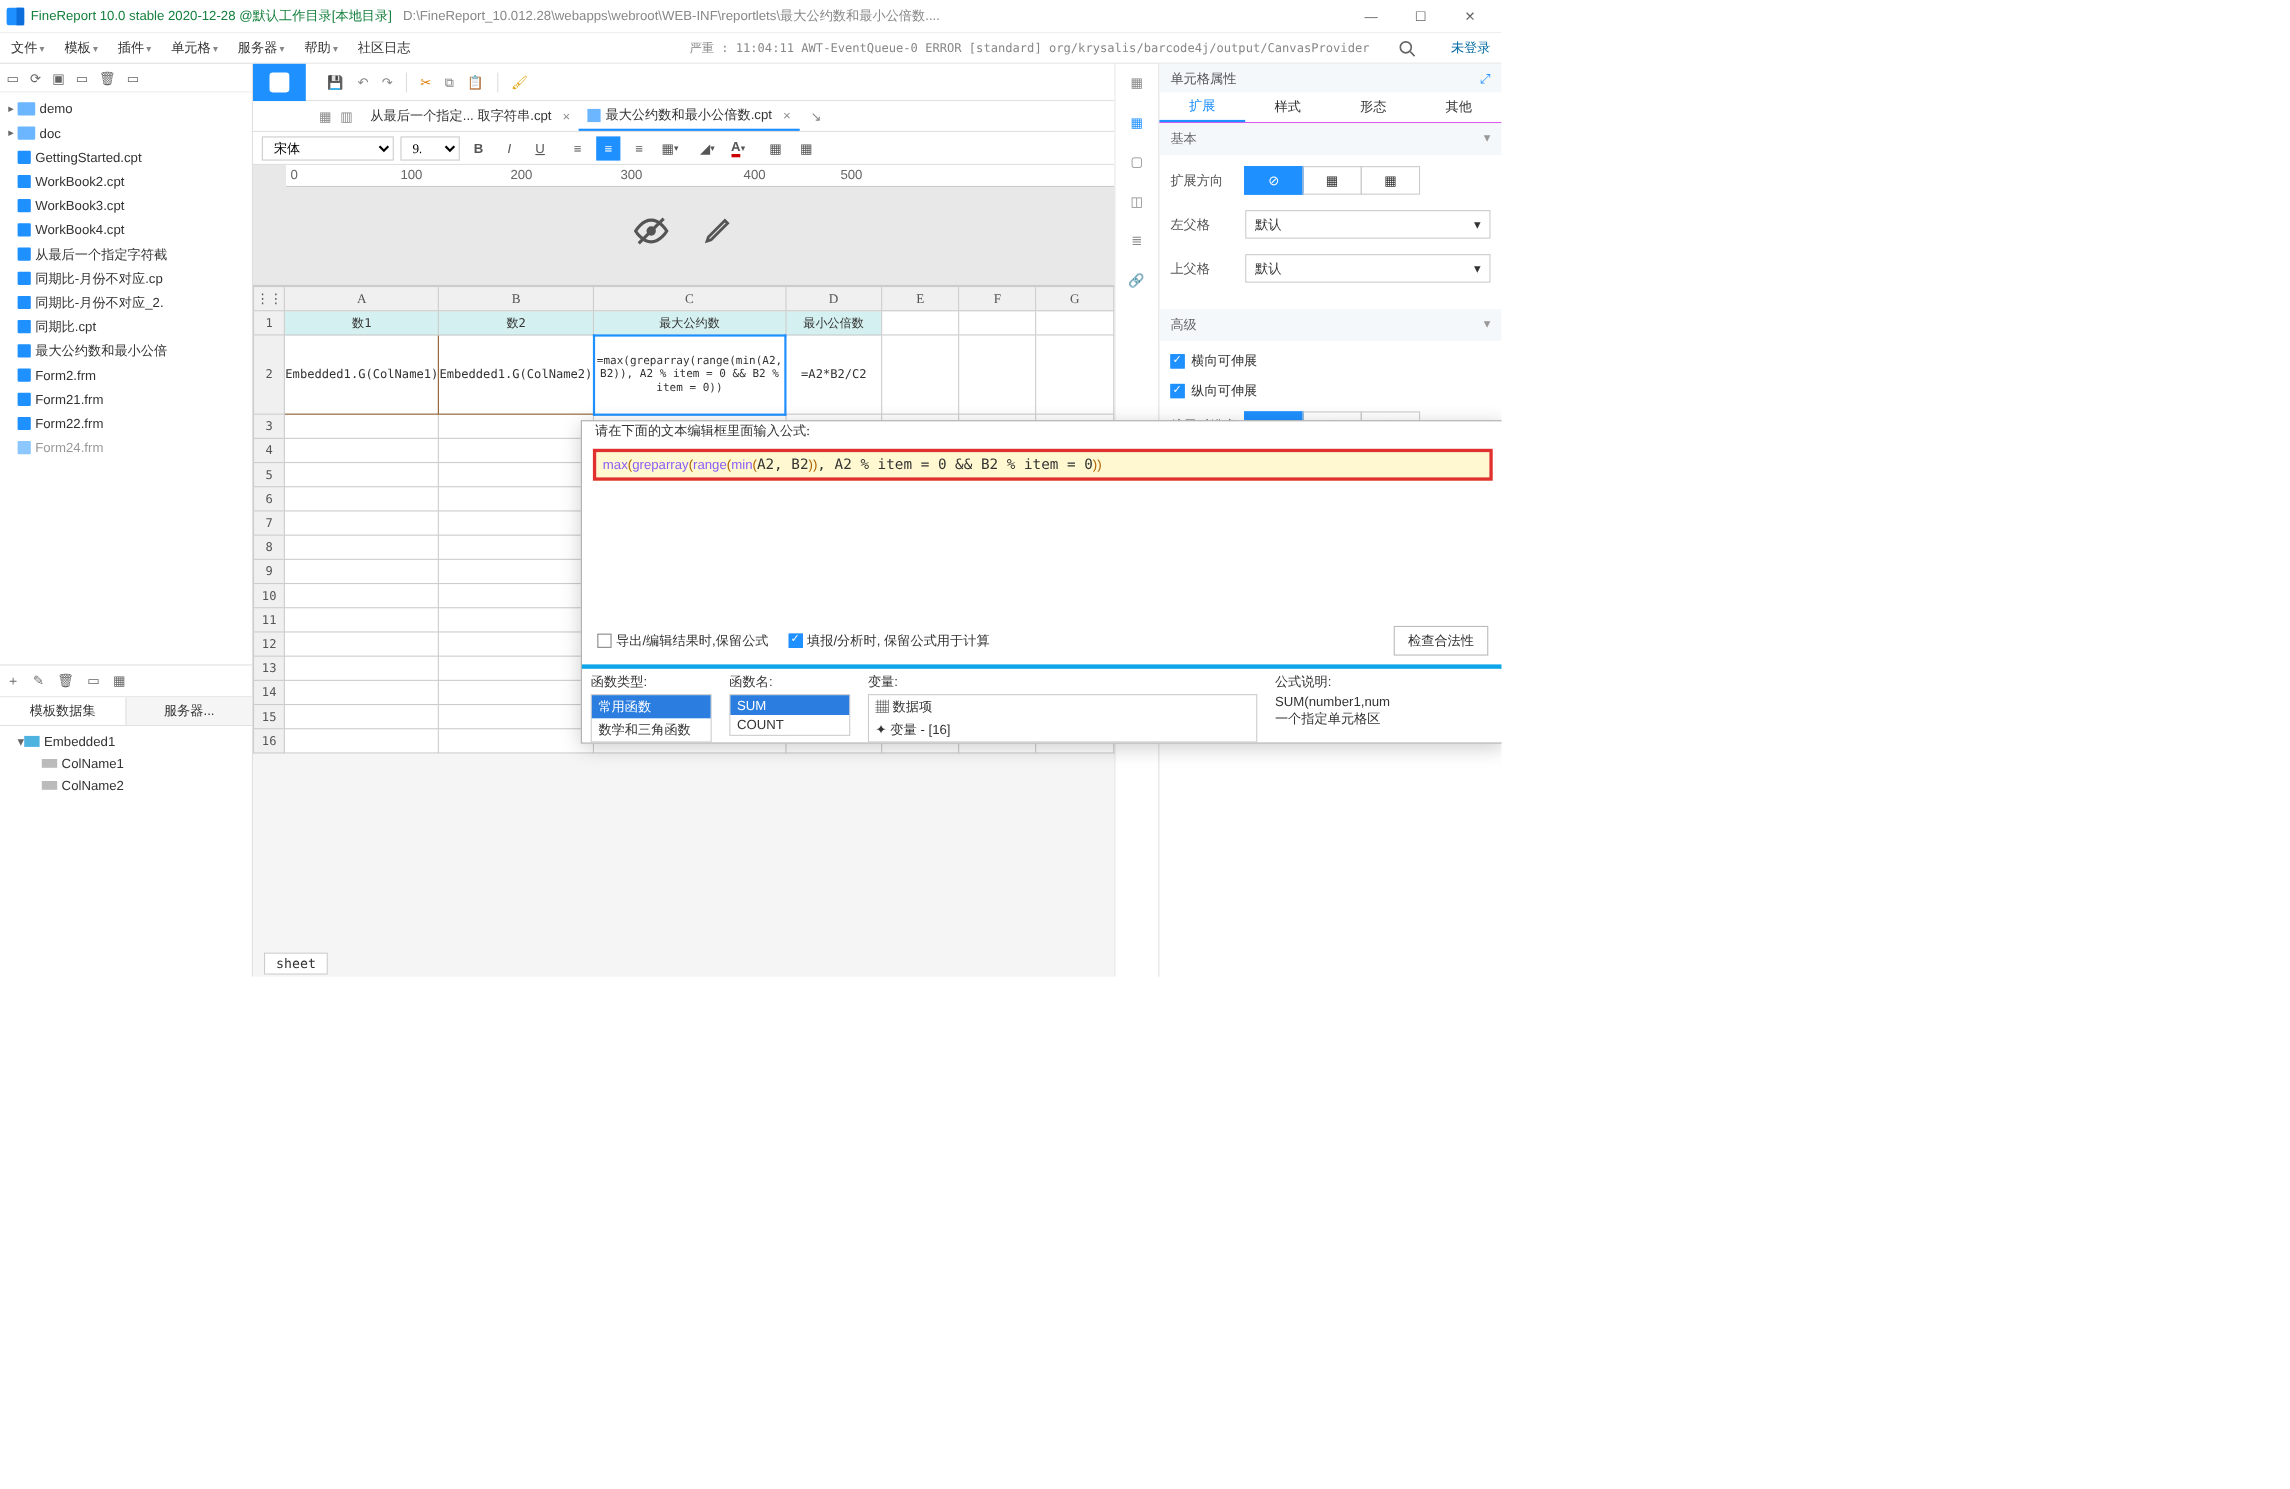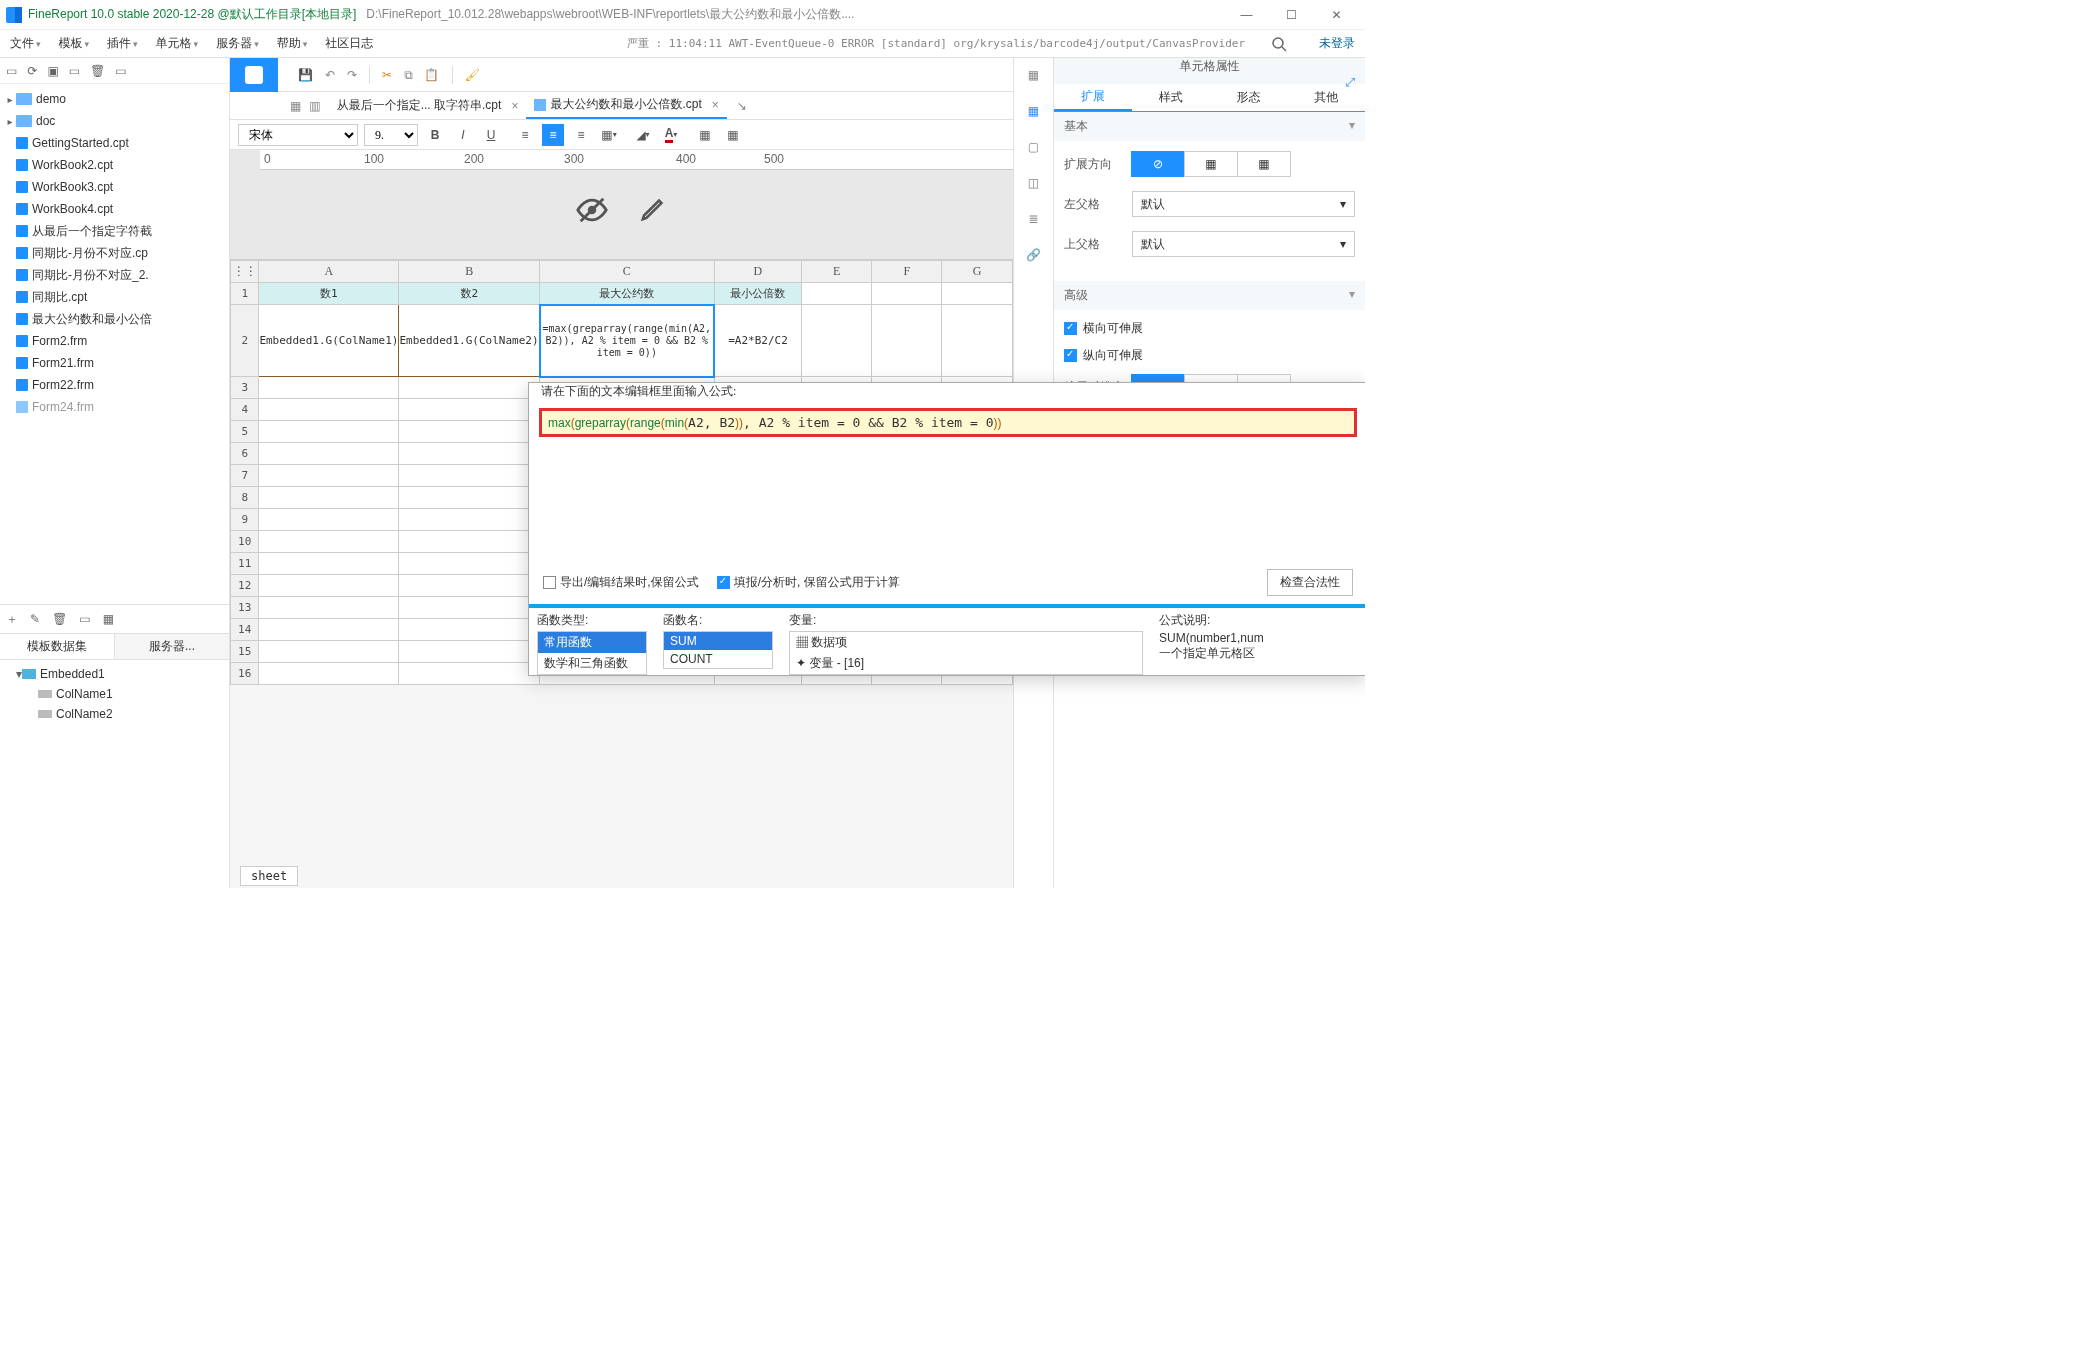--- a/index.html
+++ b/index.html
@@ -64,40 +64,40 @@
 .grid tr.hdr td.cell { background:#d5f0f0; }
 .grid tr.r2 td.cell { height:72px; }
 .grid td.selC { border:2px solid #1e90ff; }
 .grid tr.r2 td.cellA, .grid tr.r2 td.cellB { border:1px solid #8b5a2b;margin-left:24px; }
 .sheet-tab { position:absolute; left:10px; bottom:2px; display:flex; align-items:center; }
 .sheet-tab .sht { padding:2px 10px; background:#fff; border:1px solid #ccc; font-family:"SimSun",monospace; }
 .formula-dialog { position:absolute; left:298px; top:324px; width:840px; background:#fff; border:1px solid #aaa; z-index:50; box-shadow:0 4px 18px rgba(0,0,0,.2); }
 .formula-dialog .dtitle { padding:8px 12px; color:#333; }
 .formula-dialog .dhint { padding:0 12px 6px; color:#333; font-family:"SimSun"; }
 .formula-input { margin:2px 10px; border:3px solid #e03030; background:#fff8d0; padding:4px 6px; font-family:Consolas,"SimSun",monospace; font-size:13px; }
-.kw-blue { color:#15803d; }
+.kw-blue { color:#8b5cf6; }
 .kw-punc { color:#b06000; }
 .formula-body { height:122px; }
 .formula-opts { display:flex; padding:8px 14px; align-items:center; gap:18px; }
 .formula-opts label { display:flex; align-items:center; gap:4px; }
 .chk { width:13px; height:13px; border:1px solid #888; background:#fff; display:inline-block; }
 .chk.on { background:#1e90ff; border-color:#1e90ff; position:relative; }
 .chk.on::after { content:"✓"; color:#fff; font-size:10px; position:absolute; left:1px; top:-2px; }
 .formula-opts .valbtn { margin-left:auto; border:1px solid #bbb; padding:4px 12px; background:#fff; }
 .func-panel { display:flex; border-top:4px solid #0ea5e9; }
 .func-col { padding:4px 8px 0; font-family:"SimSun",monospace; }
 .func-col .lbl { margin-bottom:2px; }
 .func-list { border:1px solid #ccc; }
 .func-list .opt { padding:2px 6px; }
 .func-list .opt.sel { background:#2b7de0; color:#fff; }
 .sidetools { width:40px; background:#fff; border-left:1px solid #e0e0e0; display:flex; flex-direction:column; align-items:center; padding-top:6px; gap:14px; color:#888; }
 .sidetools .st { width:22px; height:22px; display:flex; align-items:center; justify-content:center; }
 .sidetools .st.active { color:#1e90ff; }
 .rightcol { width:312px; background:#fff; border-left:1px solid #e0e0e0; }
-.rhdr { height:26px; display:flex; align-items:center; padding:0 10px; background:#f5f8fb; color:#555;flex-direction:column; }
+.rhdr { height:26px; display:flex; align-items:center; padding:0 10px; background:#f5f8fb; color:#555; }
 .rhdr .exp { margin-left:auto; color:#1e90ff; }
 .rtabs { height:28px; display:flex; border-bottom:1px solid #d946ef; }
 .rtab { flex:1; display:flex; align-items:center; justify-content:center; }
 .rtab.active { color:#1e90ff; border-bottom:2px solid #1e90ff; }
 .rsec { padding:6px 10px; background:#f5f8fb; color:#666; display:flex; }
 .rsec .chev { margin-left:auto; color:#999; }
 .rbody { padding:10px; }
 .rrow { display:flex; align-items:center; margin-bottom:14px; }
 .rrow .rlbl { width:68px; color:#555; }
 .seg { display:flex; }

